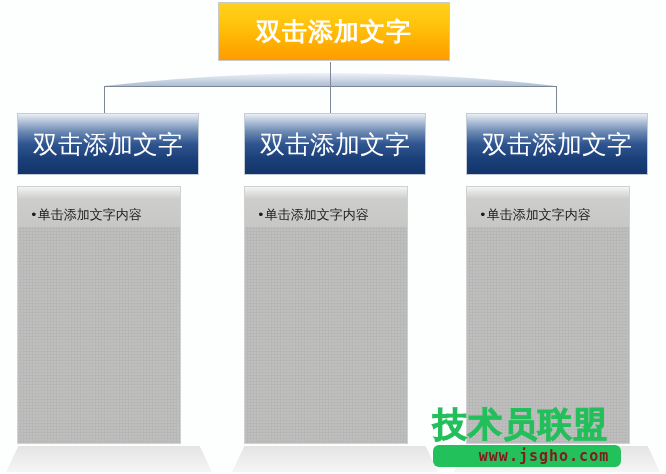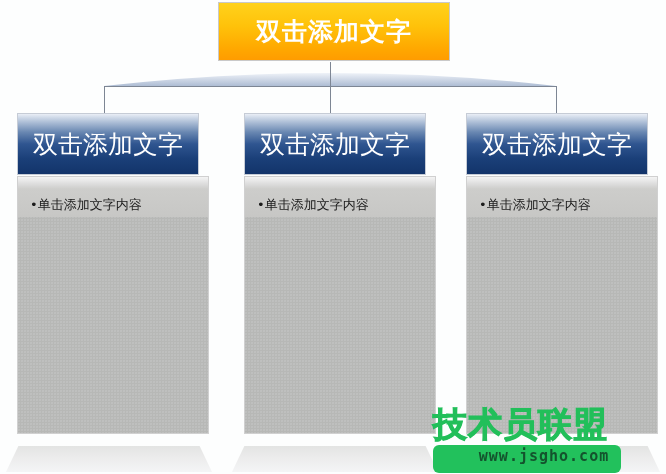--- a/index.html
+++ b/index.html
@@ -22,21 +22,21 @@
   .hline { position:absolute; background:#7d8694; }
   .header-box {
     position:absolute; top:113px; width:182px; height:62px;
     background:linear-gradient(to bottom,#e9eef6 0%,#b4c4da 12%,#6a88b2 30%,#2f5590 50%,#1a3f78 75%,#13346a 100%);
     border:1px solid #c6ccd6; box-sizing:border-box;
     color:#fff; font-size:25px;
     display:flex; align-items:center; justify-content:center;
     white-space:nowrap; overflow:hidden;
   }
   .panel {
-    position:absolute; top:176px; width:192px; height:258px;
+    position:absolute; top:186px; width:164px; height:258px;
     background:
       radial-gradient(circle at 1px 1px, rgba(255,255,255,0.18) 0.6px, transparent 0.9px) 0 0/3px 3px,
       #b7b8b6;
     border:1px solid #d0d0d0; box-sizing:border-box;
   }
   .panel .panel-top {
     position:absolute; left:0; right:0; top:0; height:40px;
     background:linear-gradient(to bottom,#f4f4f4 0%,#dcdcdc 18%,#cdcdcb 30%,#c7c7c5 100%);
   }
   .panel .bullet {
@@ -50,23 +50,23 @@
   }
   .watermark {
     position:absolute; left:433px; top:406px; width:188px;
   }
   .wm-title {
     color:#22bf5a; font-size:34px; font-weight:bold; letter-spacing:1px;
     line-height:36px; 
     -webkit-text-stroke:1px #22bf5a;
   }
   .wm-url {
-    margin-top:3px; background:#22c15c; color:#14532d; border-radius:6px;
+    margin-top:3px; background:#22c15c; color:#7f1d1d; border-radius:6px;
     font-family:"DejaVu Sans Mono","Liberation Mono",monospace;
-    font-size:15px; font-weight:bold; text-align:center; height:28px; line-height:22px;
+    font-size:15px; font-weight:bold; text-align:center; height:22px; line-height:22px;
     letter-spacing:1px;
     padding-left:34px;
   }
 </style>
 </head>
 <body>
 
 <div class="top-box">
   <span>双击添加文字</span>
 </div>

